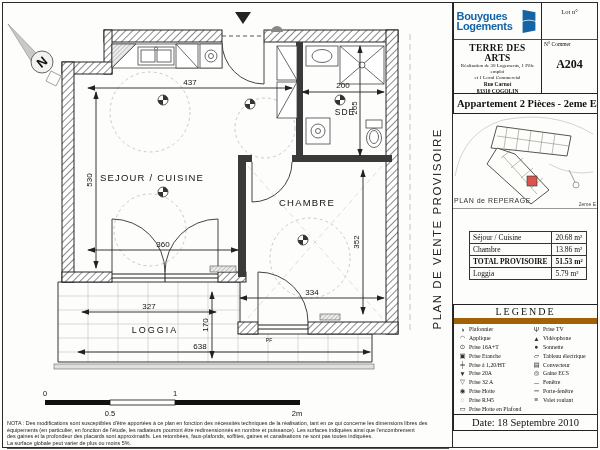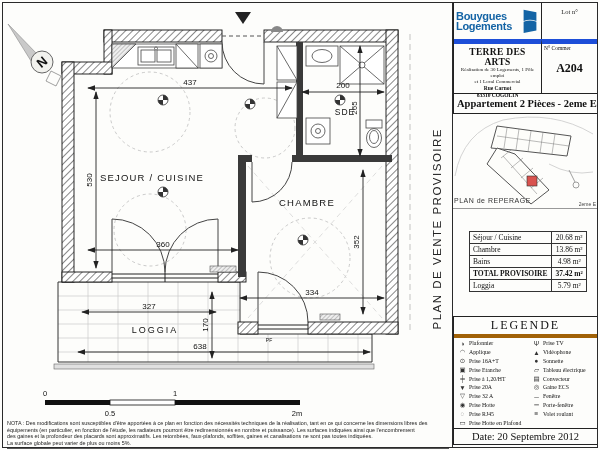--- a/index.html
+++ b/index.html
@@ -9,46 +9,46 @@
   .plan-svg{position:absolute;left:0;top:0;}
   .vtext{position:absolute;left:431px;top:128px;writing-mode:vertical-rl;transform:rotate(180deg);
          font-size:11.5px;letter-spacing:1.5px;color:#222;white-space:nowrap;}
   .divider{position:absolute;left:452px;top:2px;bottom:3px;width:1px;background:#2a2a2a;}
   .nota{position:absolute;left:7px;top:420px;width:442px;font-size:5.4px;line-height:1.22;color:#222;
         border-bottom:1px solid #555;padding-bottom:2px;}
   
   .panel{position:absolute;left:453px;top:2px;width:145px;height:446px;background:#fdfdfb;}
   .panel *{box-sizing:border-box;}
   .hdr{display:grid;grid-template-columns:87px 1fr;grid-template-rows:36px 54px;border:1px solid #222;width:100%;}
-  .hdr>div{border-left:1px solid #222;border-top:5px solid #1d4ed8;padding:1px 2px;}
+  .hdr>div{border-left:1px solid #222;border-top:1px solid #1d4ed8;padding:1px 2px;}
   .hdr>div:nth-child(1),.hdr>div:nth-child(3){border-left:none;}
   .hdr>div:nth-child(1),.hdr>div:nth-child(2){border-top:none;}
-  .logo-cell{display:flex;align-items:center;justify-content:space-between;gap:8px;}
+  .logo-cell{display:flex;align-items:center;justify-content:center;gap:8px;}
   .brand-text{font-weight:bold;color:#1464a5;font-size:11px;line-height:10px;letter-spacing:-0.3px;}
   .lot-cell{font-family:"Liberation Serif",serif;font-size:6.5px;color:#222;padding-top:5px !important;text-align:center;}
   .proj-cell{text-align:center;font-family:"Liberation Serif",serif;}
   .proj-name{font-weight:bold;font-size:9.5px;letter-spacing:.3px;margin-top:2px;}
   .proj-desc{font-size:5px;line-height:6px;}
   .proj-addr{font-size:5.5px;font-weight:bold;line-height:6.5px;}
   .num-cell{font-family:"Liberation Serif",serif;text-align:center;}
   .num-label{font-size:5.5px;text-align:left;}
   .unit-num{font-weight:bold;font-size:12px;margin-top:10px;}
   .title-band{border:1px solid #222;border-top:none;height:20px;display:flex;align-items:center;
               font-family:"Liberation Serif",serif;font-weight:bold;font-size:10.5px;white-space:nowrap;
               overflow:hidden;padding-left:3px;}
   .reperage{position:relative;height:95px;border-bottom:1px solid #999;}
   .rep-label{position:absolute;left:1px;bottom:4px;font-size:7px;letter-spacing:.5px;color:#333;}
   .rep-floor{position:absolute;right:2px;bottom:1px;font-size:5px;color:#444;}
   .areas{margin:22px 10px 0 16px;border-collapse:collapse;width:118px;font-family:"Liberation Serif",serif;}
   .areas td{border:1px solid #333;font-size:7.5px;padding:1px 3px;height:9px;}
-  .areas td.val{text-align:center;}
+  .areas td.val{text-align:left;}
   .areas tr.total td{font-weight:bold;}
   .legend{border:1px solid #222;margin-top:24px;}
-  .legend-title{text-align:center;font-family:"Liberation Serif",serif;font-size:12px;letter-spacing:2px;
-                border-bottom:4px solid #a16207;padding:1px 0;}
+  .legend-title{text-align:center;font-family:"Liberation Serif",serif;font-size:10px;letter-spacing:2px;
+                border-bottom:6px solid #a16207;padding:1px 0;}
   .legend-grid{display:grid;grid-template-columns:74px 1fr;padding:1px 0 1px 2px;}
   .lrow{display:flex;align-items:center;height:8.8px;}
   .licon{width:13px;text-align:center;font-size:6.5px;color:#333;flex:0 0 13px;}
   .llabel{font-family:"Liberation Serif",serif;font-size:5.8px;color:#111;white-space:nowrap;}
   .date-band{border:1px solid #222;border-top:none;text-align:center;font-family:"Liberation Serif",serif;
              font-size:10.5px;padding:2px 0;}
   text{font-family:"Liberation Sans",sans-serif;fill:#111;}
 </style>
 </head>
 <body>
@@ -336,27 +336,23 @@
     <table class="areas">
       <tbody>
         <tr>
           <td>Séjour / Cuisine</td>
           <td class="val">20.68 m²</td>
         </tr>
         <tr>
           <td>Chambre</td>
           <td class="val">13.86 m²</td>
         </tr>
-        <tr>
-          <td>Bains</td>
-          <td class="val">4.98 m²</td>
-        </tr>
         <tr class="total">
           <td>TOTAL PROVISOIRE</td>
-          <td class="val">37.42 m²</td>
+          <td class="val">51.53 m²</td>
         </tr>
         <tr>
           <td>Loggia</td>
           <td class="val">5.79 m²</td>
         </tr>
       </tbody>
     </table>
 
     <div class="legend">
       <div class="legend-title">LEGENDE</div>
@@ -437,17 +433,17 @@
               <span class="llabel">Porte-fenêtre</span>
             </div>
           <div class="lrow">
               <span class="licon">≡</span>
               <span class="llabel">Volet roulant</span>
             </div>
         </div>
       </div>
     </div>
 
-    <div class="date-band">Date: 20 Septembre 2012</div>
+    <div class="date-band">Date: 18 Septembre 2010</div>
   </div>
 
   <div class="frame"></div>
 </div>
 
 </body></html>

